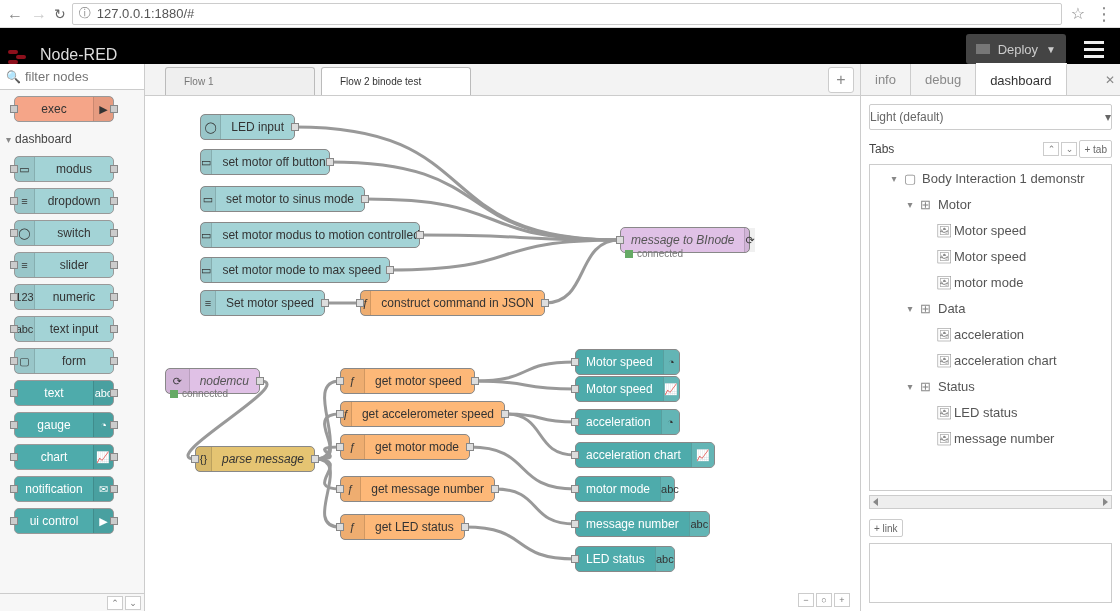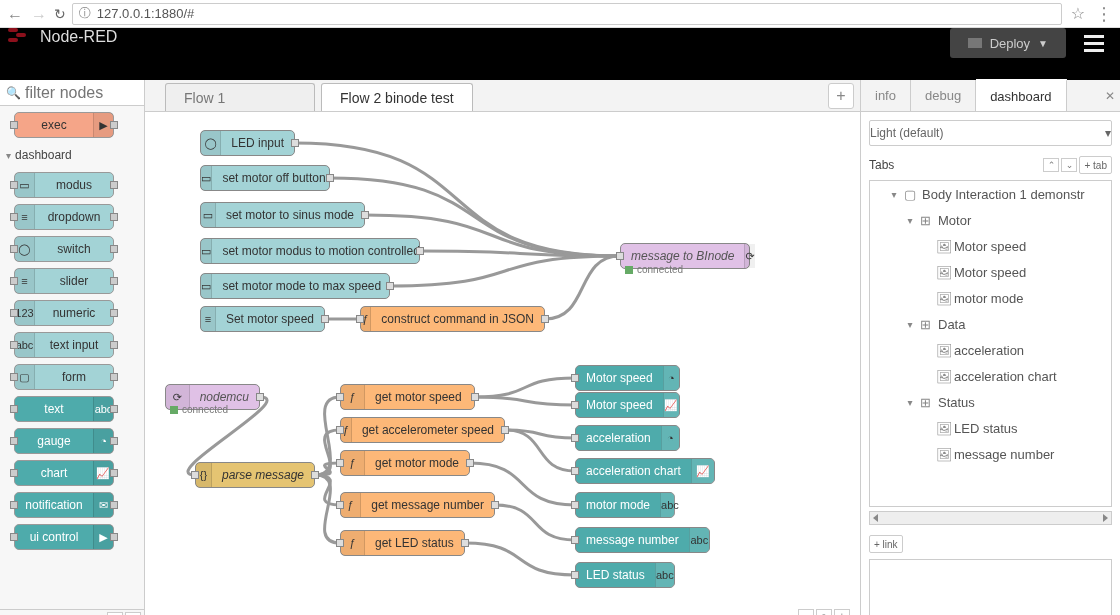--- a/index.html
+++ b/index.html
@@ -15,56 +15,56 @@
 html,body{margin:0;padding:0;width:1120px;height:615px;overflow:hidden;background:#fff;font-size:12px;color:#333}
 
 .chrome{height:28px;border-bottom:1px solid #ddd;display:flex;align-items:center;padding:0 6px;gap:6px}
 .chrome .arrow{color:#888;font-size:16px;width:18px;text-align:center}
 .chrome .reload{color:#666;font-size:14px}
 .chrome .url{flex:1;border:1px solid #ccc;border-radius:2px;height:22px;display:flex;align-items:center;padding:0 6px;color:#555;font-size:13px}
 .chrome .info-ic{font-size:12px;margin-right:6px;color:#888}
 .chrome .star{color:#888;font-size:16px;width:20px;text-align:center}
 .chrome .dots{color:#888;font-size:18px;width:20px;text-align:center}
 
-.header{height:52px;background:#000;display:flex;align-items:flex-start;color:#eee;padding:0 8px}
+.header{height:36px;background:#000;display:flex;align-items:flex-end;color:#eee;padding:0 8px}
 .logo-ic{width:24px;height:14px;position:relative;margin-right:8px}
 .logo-ic span{position:absolute;width:10px;height:4px;background:#8c101c;border-radius:2px}
 .logo-ic .a{top:0;left:0}.logo-ic .b{top:5px;left:8px}.logo-ic .c{top:10px;left:0}
 .brand{font-size:16px;color:#ddd}
 .hspace{flex:1}
-.deploy{background:#444;color:#ccc;height:30px;border-radius:3px;display:flex;align-items:center;padding:0 18px;gap:8px;font-size:13px}
+.deploy{background:#444;color:#ccc;height:30px;border-radius:3px;display:flex;align-items:center;padding:0 10px;gap:8px;font-size:13px}
 .deploy .ic{width:14px;height:10px;background:#777}
 .deploy .caret{font-size:10px}
 .ham{margin-left:10px;width:36px;height:30px;display:flex;flex-direction:column;justify-content:center;gap:4px;align-items:center}
 .ham span{width:20px;height:3px;background:#eee}
 
 .frame{display:flex;height:calc(615px - 28px - 40px);position:relative}
 
 .palette{width:145px;background:#f7f7f7;border-right:1px solid #ccc;display:flex;flex-direction:column}
 .pal-search{height:26px;border-bottom:1px solid #ccc;display:flex;align-items:center;padding:0 6px;background:#fff}
 .pal-search .mag{color:#999;margin-right:2px}
-.pal-search input{border:none;outline:none;font-size:16px;width:100px;color:#777;background:transparent}
+.pal-search input{border:none;outline:none;font-size:13px;width:100px;color:#777;background:transparent}
 .pal-body{flex:1;overflow:hidden;position:relative}
 .pal-cat{padding:4px 6px;color:#444;font-size:12px;display:flex;align-items:center;gap:4px}
 .pal-cat .chv{font-size:10px;color:#888}
 .pal-node{width:100px;height:26px;margin:6px 0 6px 14px;border:1px solid #999;border-radius:5px;display:flex;align-items:center;font-size:12px;position:relative;background:var(--teal)}
 .pal-node .pn-ic{width:20px;height:100%;background:rgba(0,0,0,.06);display:flex;align-items:center;justify-content:center;border-right:1px solid rgba(0,0,0,.12);font-size:11px}
 .pal-node .pn-lab{flex:1;text-align:center;color:#333}
 .pal-node.right .pn-ic{order:2;border-right:none;border-left:1px solid rgba(0,0,0,.12)}
 .pal-node.exec{background:#f5a588}
 .pal-node.dk{background:var(--darkteal);color:#fff}
 .pal-node.dk .pn-lab{color:#fff}
 .pal-node .port{position:absolute;width:8px;height:8px;background:#ccc;border:1px solid #888;top:50%;margin-top:-4px}
 .pal-node .port.l{left:-5px}.pal-node .port.r{right:-5px}
 .pal-foot{height:18px;border-top:1px solid #ccc;display:flex;justify-content:flex-end;gap:2px;align-items:center;padding:0 3px}
 .mini-btn{width:16px;height:14px;border:1px solid #ccc;background:#fff;font-size:9px;display:flex;align-items:center;justify-content:center;color:#777}
 
 .canvas-col{flex:1;display:flex;flex-direction:column;position:relative}
 .tabs{height:32px;border-bottom:1px solid #ccc;display:flex;align-items:flex-end;background:#f3f3f3;padding-left:20px}
-.tab{height:28px;min-width:150px;padding:0 18px;border:1px solid #bbb;border-bottom:none;background:#efefef;margin-right:6px;display:flex;align-items:center;font-size:14px;color:#777;border-radius:3px 3px 0 0}
+.tab{height:28px;min-width:150px;padding:0 18px;border:1px solid #bbb;border-bottom:none;background:#efefef;margin-right:6px;display:flex;align-items:center;font-size:10px;color:#777;border-radius:3px 3px 0 0}
 .tab.active{background:#fff;color:#333;font-weight:500}
 .tab-add{width:26px;height:26px;border:1px solid #ccc;color:#888;background:#fff;display:flex;align-items:center;justify-content:center;border-radius:3px;margin-left:auto;margin-right:6px;margin-bottom:2px;font-size:16px}
 .canvas{flex:1;position:relative;overflow:hidden;background:#fff}
 .canvas svg{position:absolute;inset:0;width:100%;height:100%}
 .wire{stroke:#999;stroke-width:3;fill:none}
 .node{position:absolute;height:26px;border:1px solid #888;border-radius:5px;display:flex;align-items:center;font-size:12px}
 .node .nic{width:24px;height:100%;display:flex;align-items:center;justify-content:center;background:rgba(0,0,0,.06);border-right:1px solid rgba(0,0,0,.12);font-size:11px}
 .node .nic.r{order:2;border-right:none;border-left:1px solid rgba(0,0,0,.12)}
 .node .nlab{padding:0 10px;white-space:nowrap;color:#333}
 .node .port{position:absolute;width:8px;height:8px;background:#ddd;border:1px solid #888;top:50%;margin-top:-4px}

